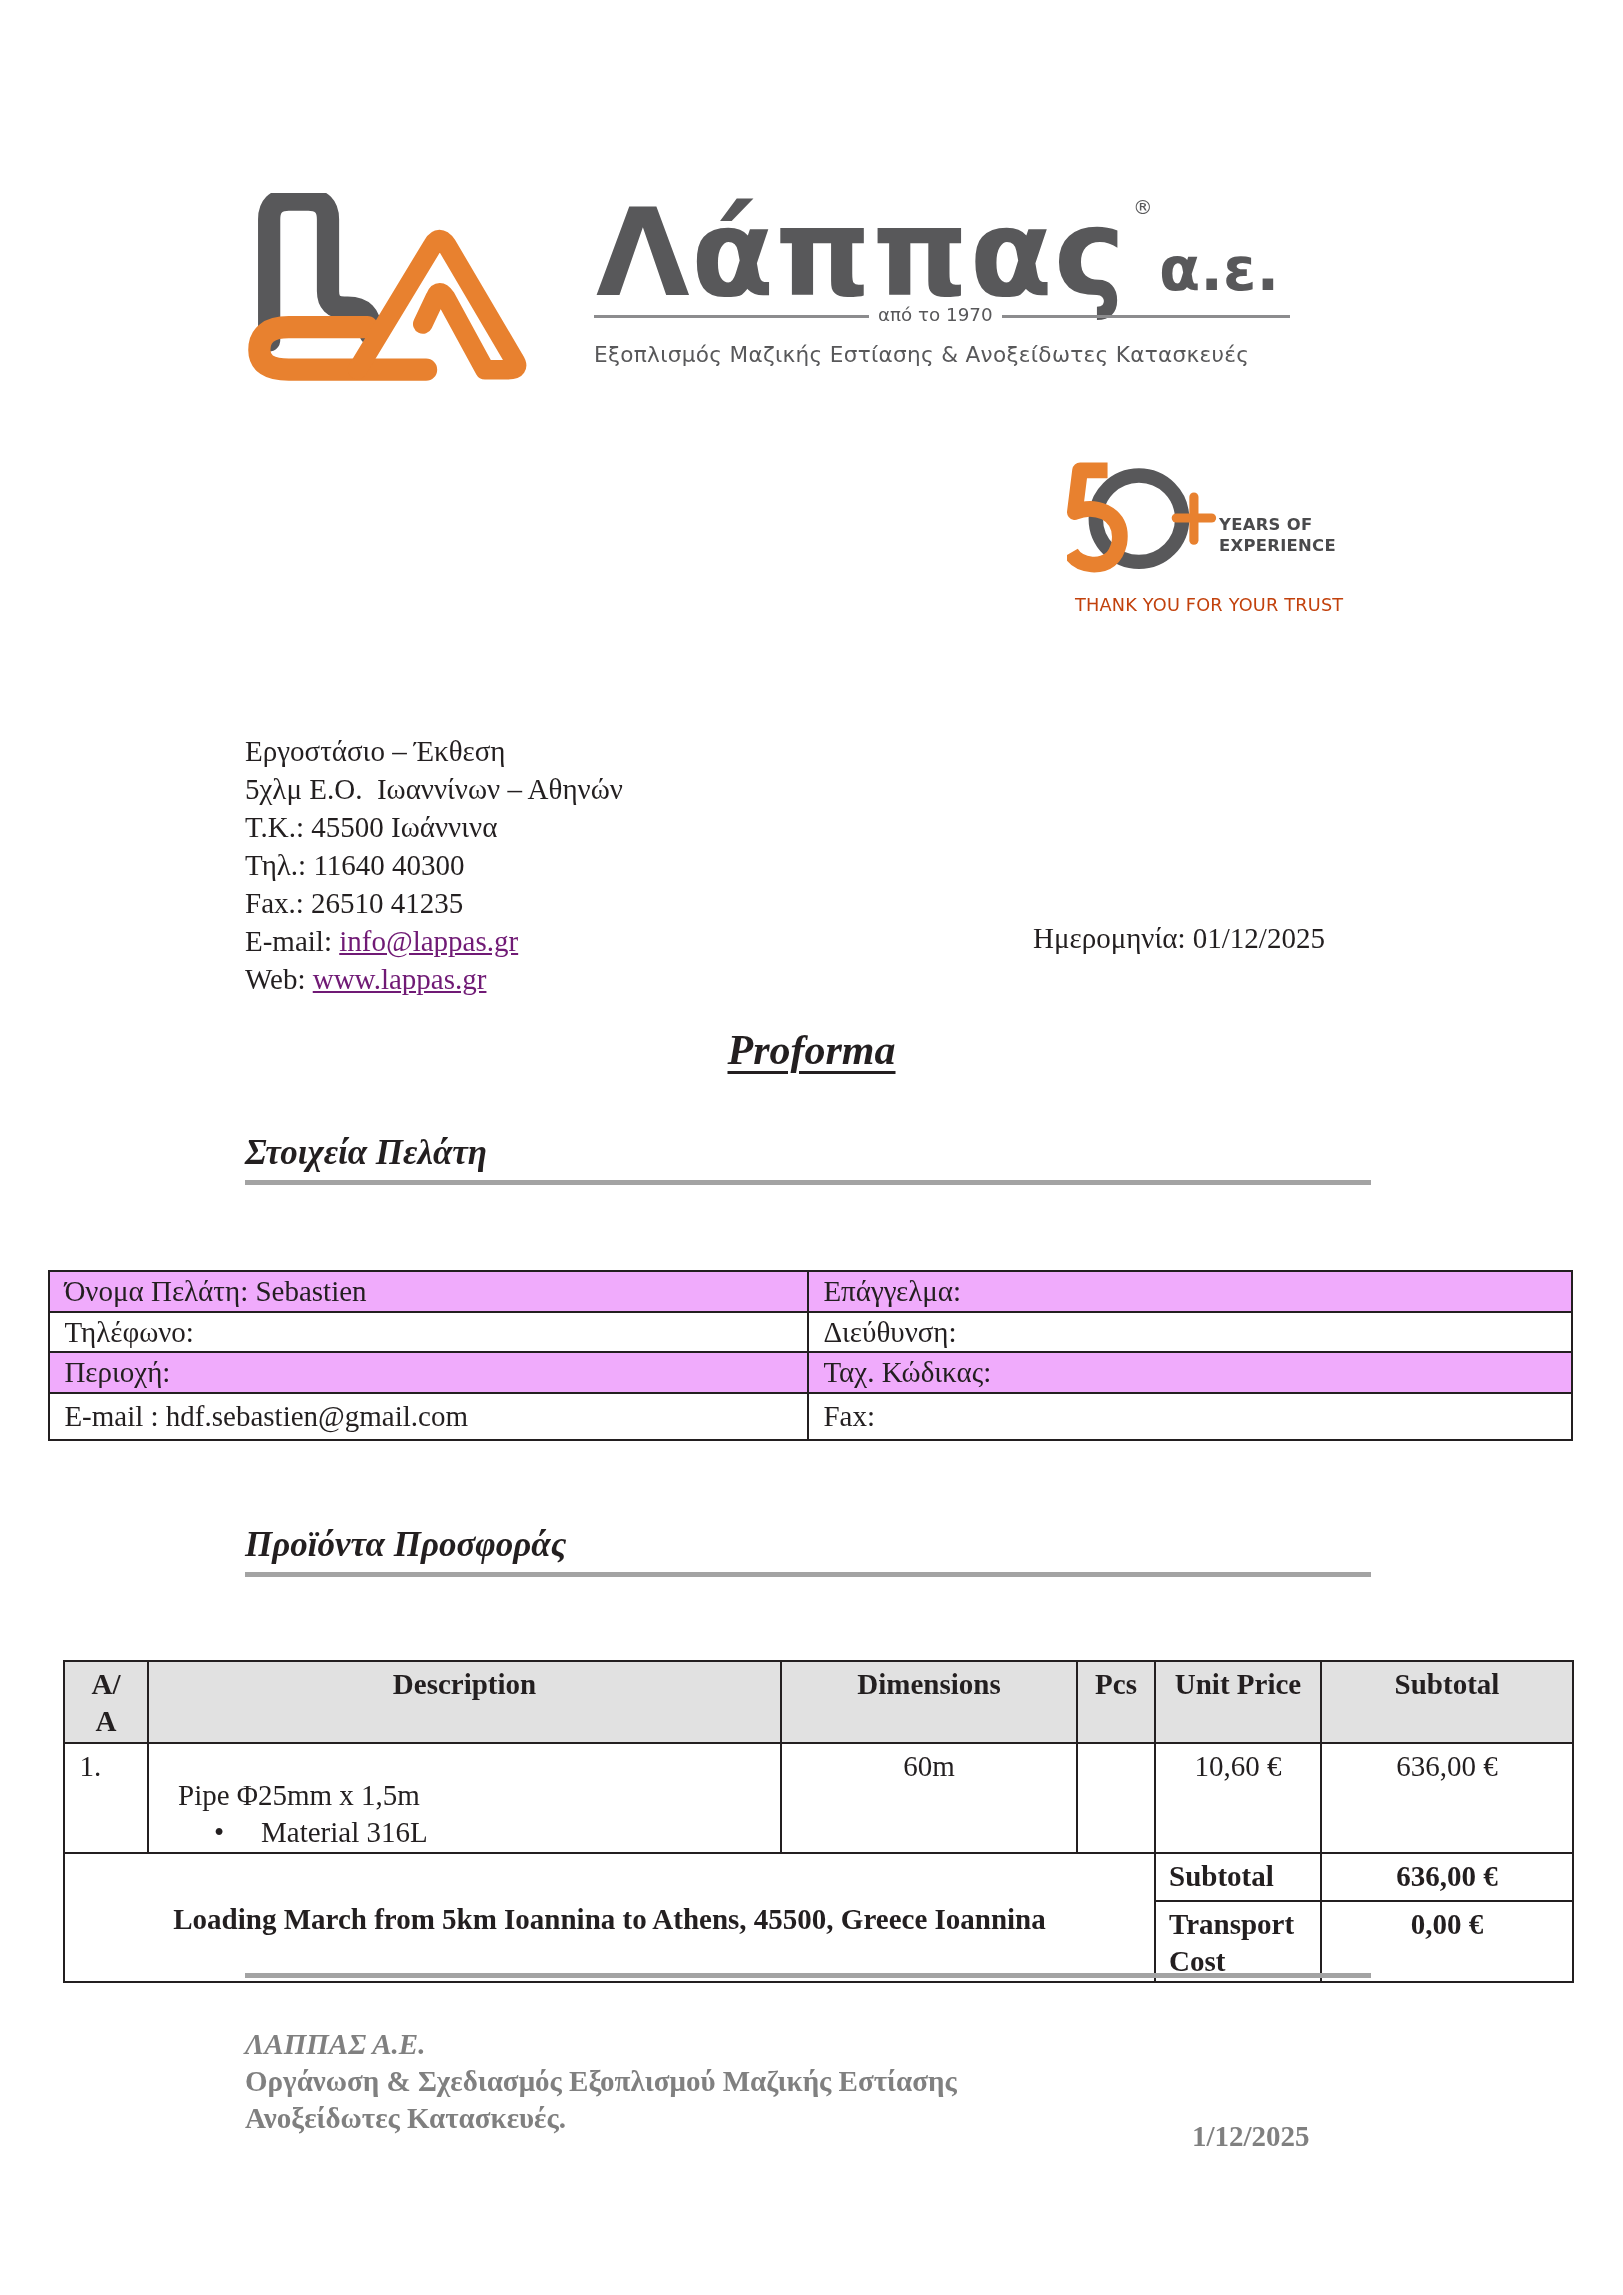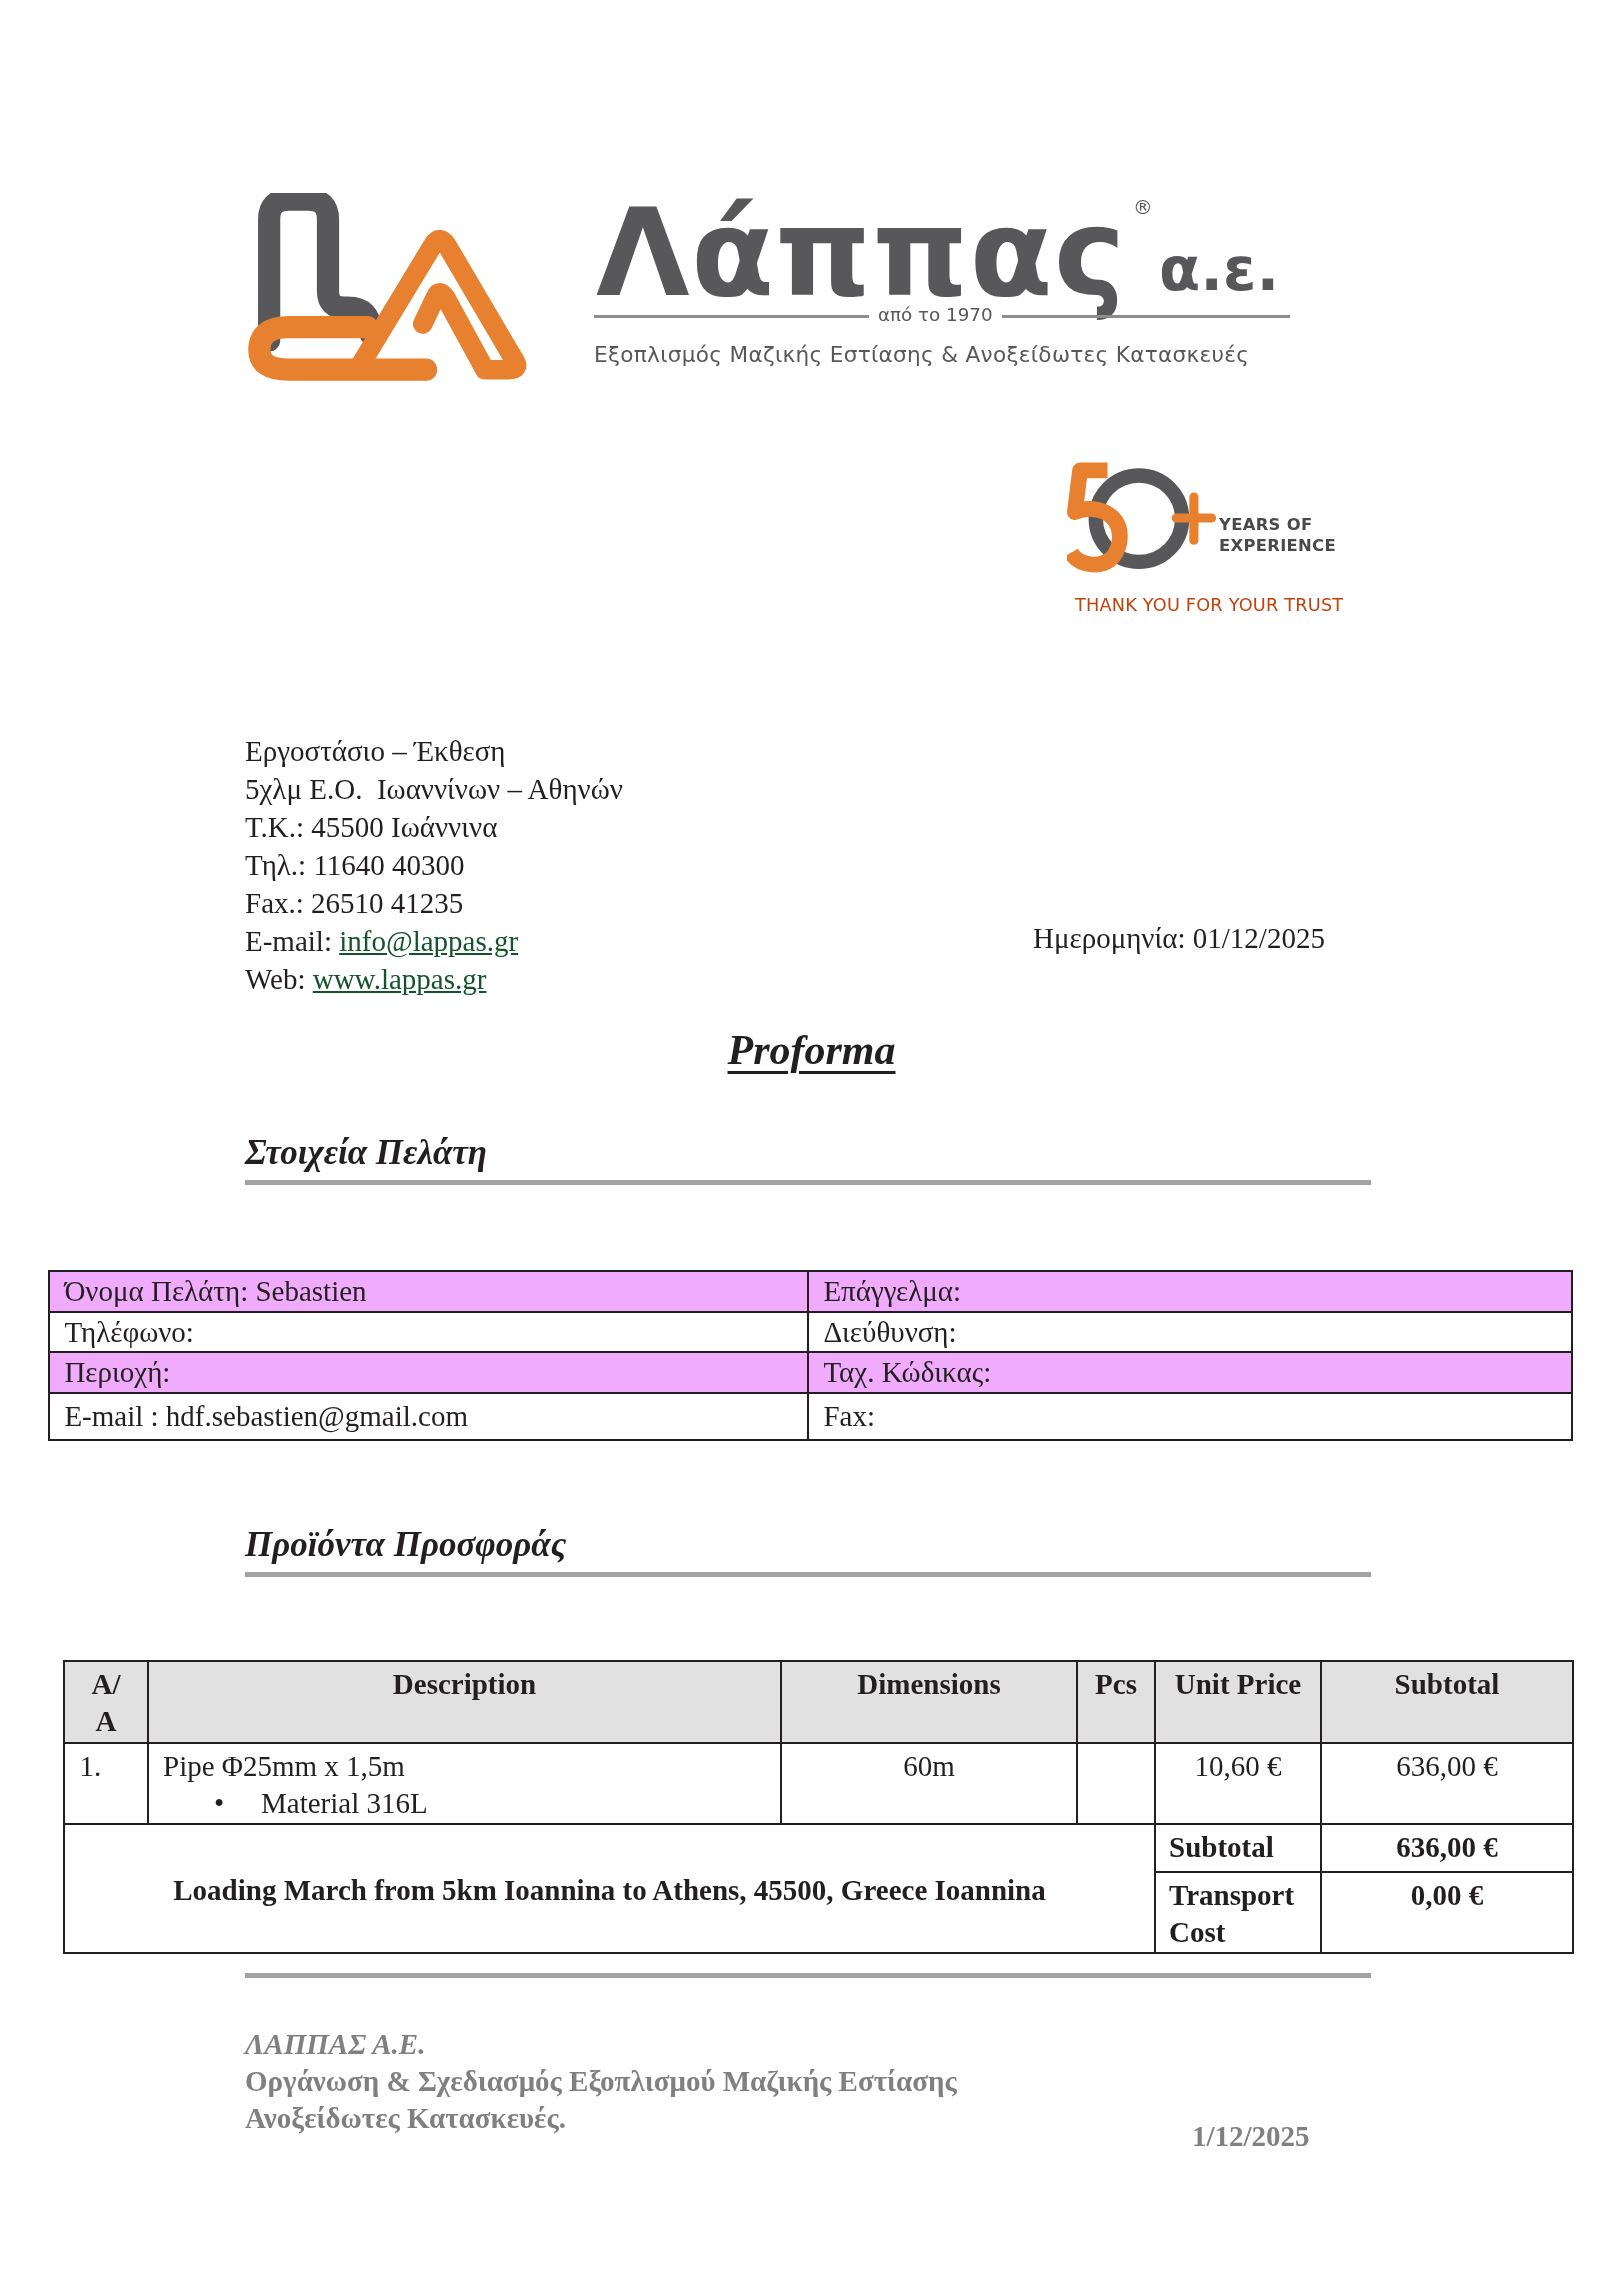--- a/index.html
+++ b/index.html
@@ -43,21 +43,21 @@
     position: absolute; left: 152px; font-family: "DejaVu Sans", "Liberation Sans", sans-serif;
     font-weight: bold; font-size: 16.4px; color: #4a4a4c; line-height: 1; letter-spacing: 0.3px;
   }
   .badge-thanks {
     position: absolute; left: 7.9px; top: 134px; font-family: "DejaVu Sans", "Liberation Sans", sans-serif;
     font-size: 17.7px; color: #c2410c; white-space: nowrap; letter-spacing: 0.2px;
   }
 
   
   #company { left: 245px; top: 732px; font-size: 29px; line-height: 38px; color: #231f20; }
-  #company a { color: #14532d; text-decoration: underline; }
+  #company a { color: #701a75; text-decoration: underline; }
   #doc-date { left: 1033px; top: 919px; font-size: 29px; line-height: 38px; }
 
   
   #title {
     left: 0; width: 1623px; top: 1029px; text-align: center;
     font-size: 42px; font-weight: bold; font-style: italic; line-height: 1;
   }
   #title span { text-decoration: underline; text-decoration-thickness: 3.3px; text-underline-offset: 6.5px; }
   .section-heading {
     position: absolute; left: 245px; font-size: 35px; font-weight: bold; font-style: italic; line-height: 1;
@@ -78,21 +78,21 @@
   #product-table {
     position: absolute; left: 63px; top: 1660px; width: 1508px; border-collapse: collapse;
     table-layout: fixed; font-size: 29px;
   }
   #product-table td, #product-table th { border: 2.3px solid #231f20; vertical-align: top; }
   #product-table th {
     background: #e1e1e1; font-weight: bold; text-align: center; padding-top: 3.9px; line-height: 37px;
   }
   #product-table td { line-height: 37px; padding-top: 3.9px; }
   .c { text-align: center; }
-  .desc-main { padding-left: 13px; }
+  .desc-main { padding-left: 28px; margin-top: 29px; }
   .desc-bullet { padding-left: 64px; position: relative; }
   .desc-bullet .bullet { position: absolute; left: 64px; }
   .desc-bullet .btext { padding-left: 47px; }
   .loading-note {
     text-align: center; vertical-align: middle !important; font-weight: bold; padding: 0 6.5px;
   }
   .sum-label { font-weight: bold; padding-left: 13px; }
   .sum-val { font-weight: bold; text-align: center; }
 
   

